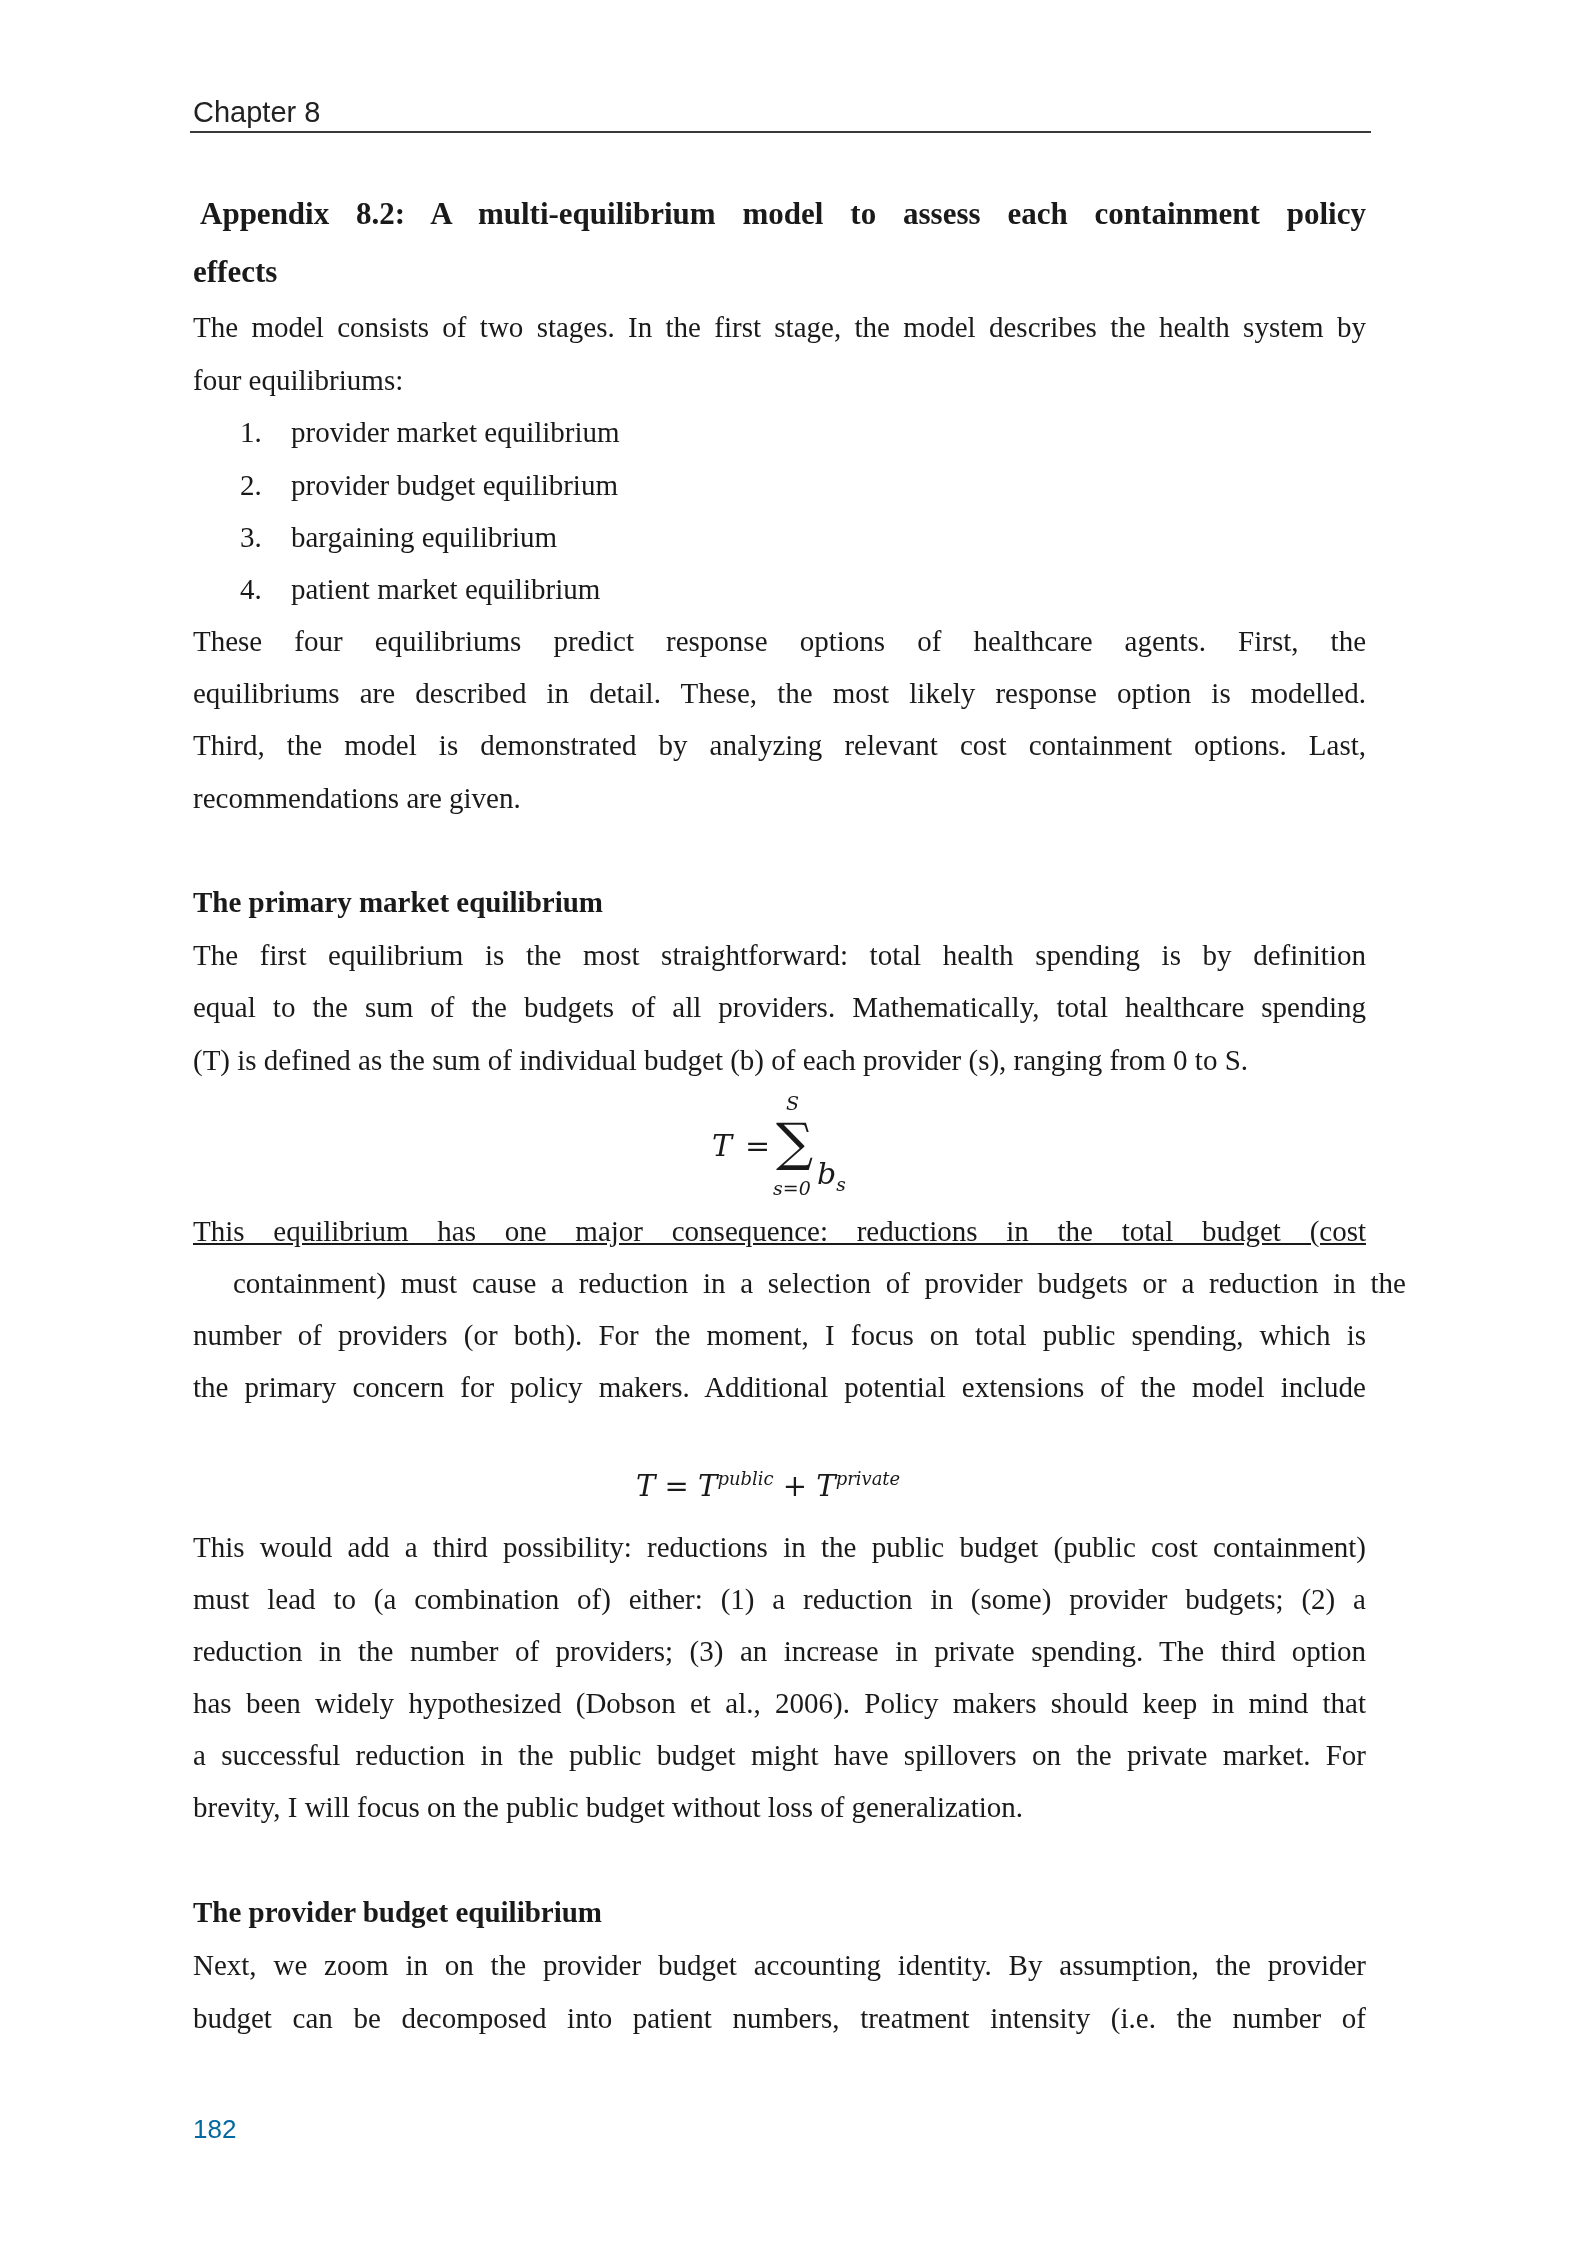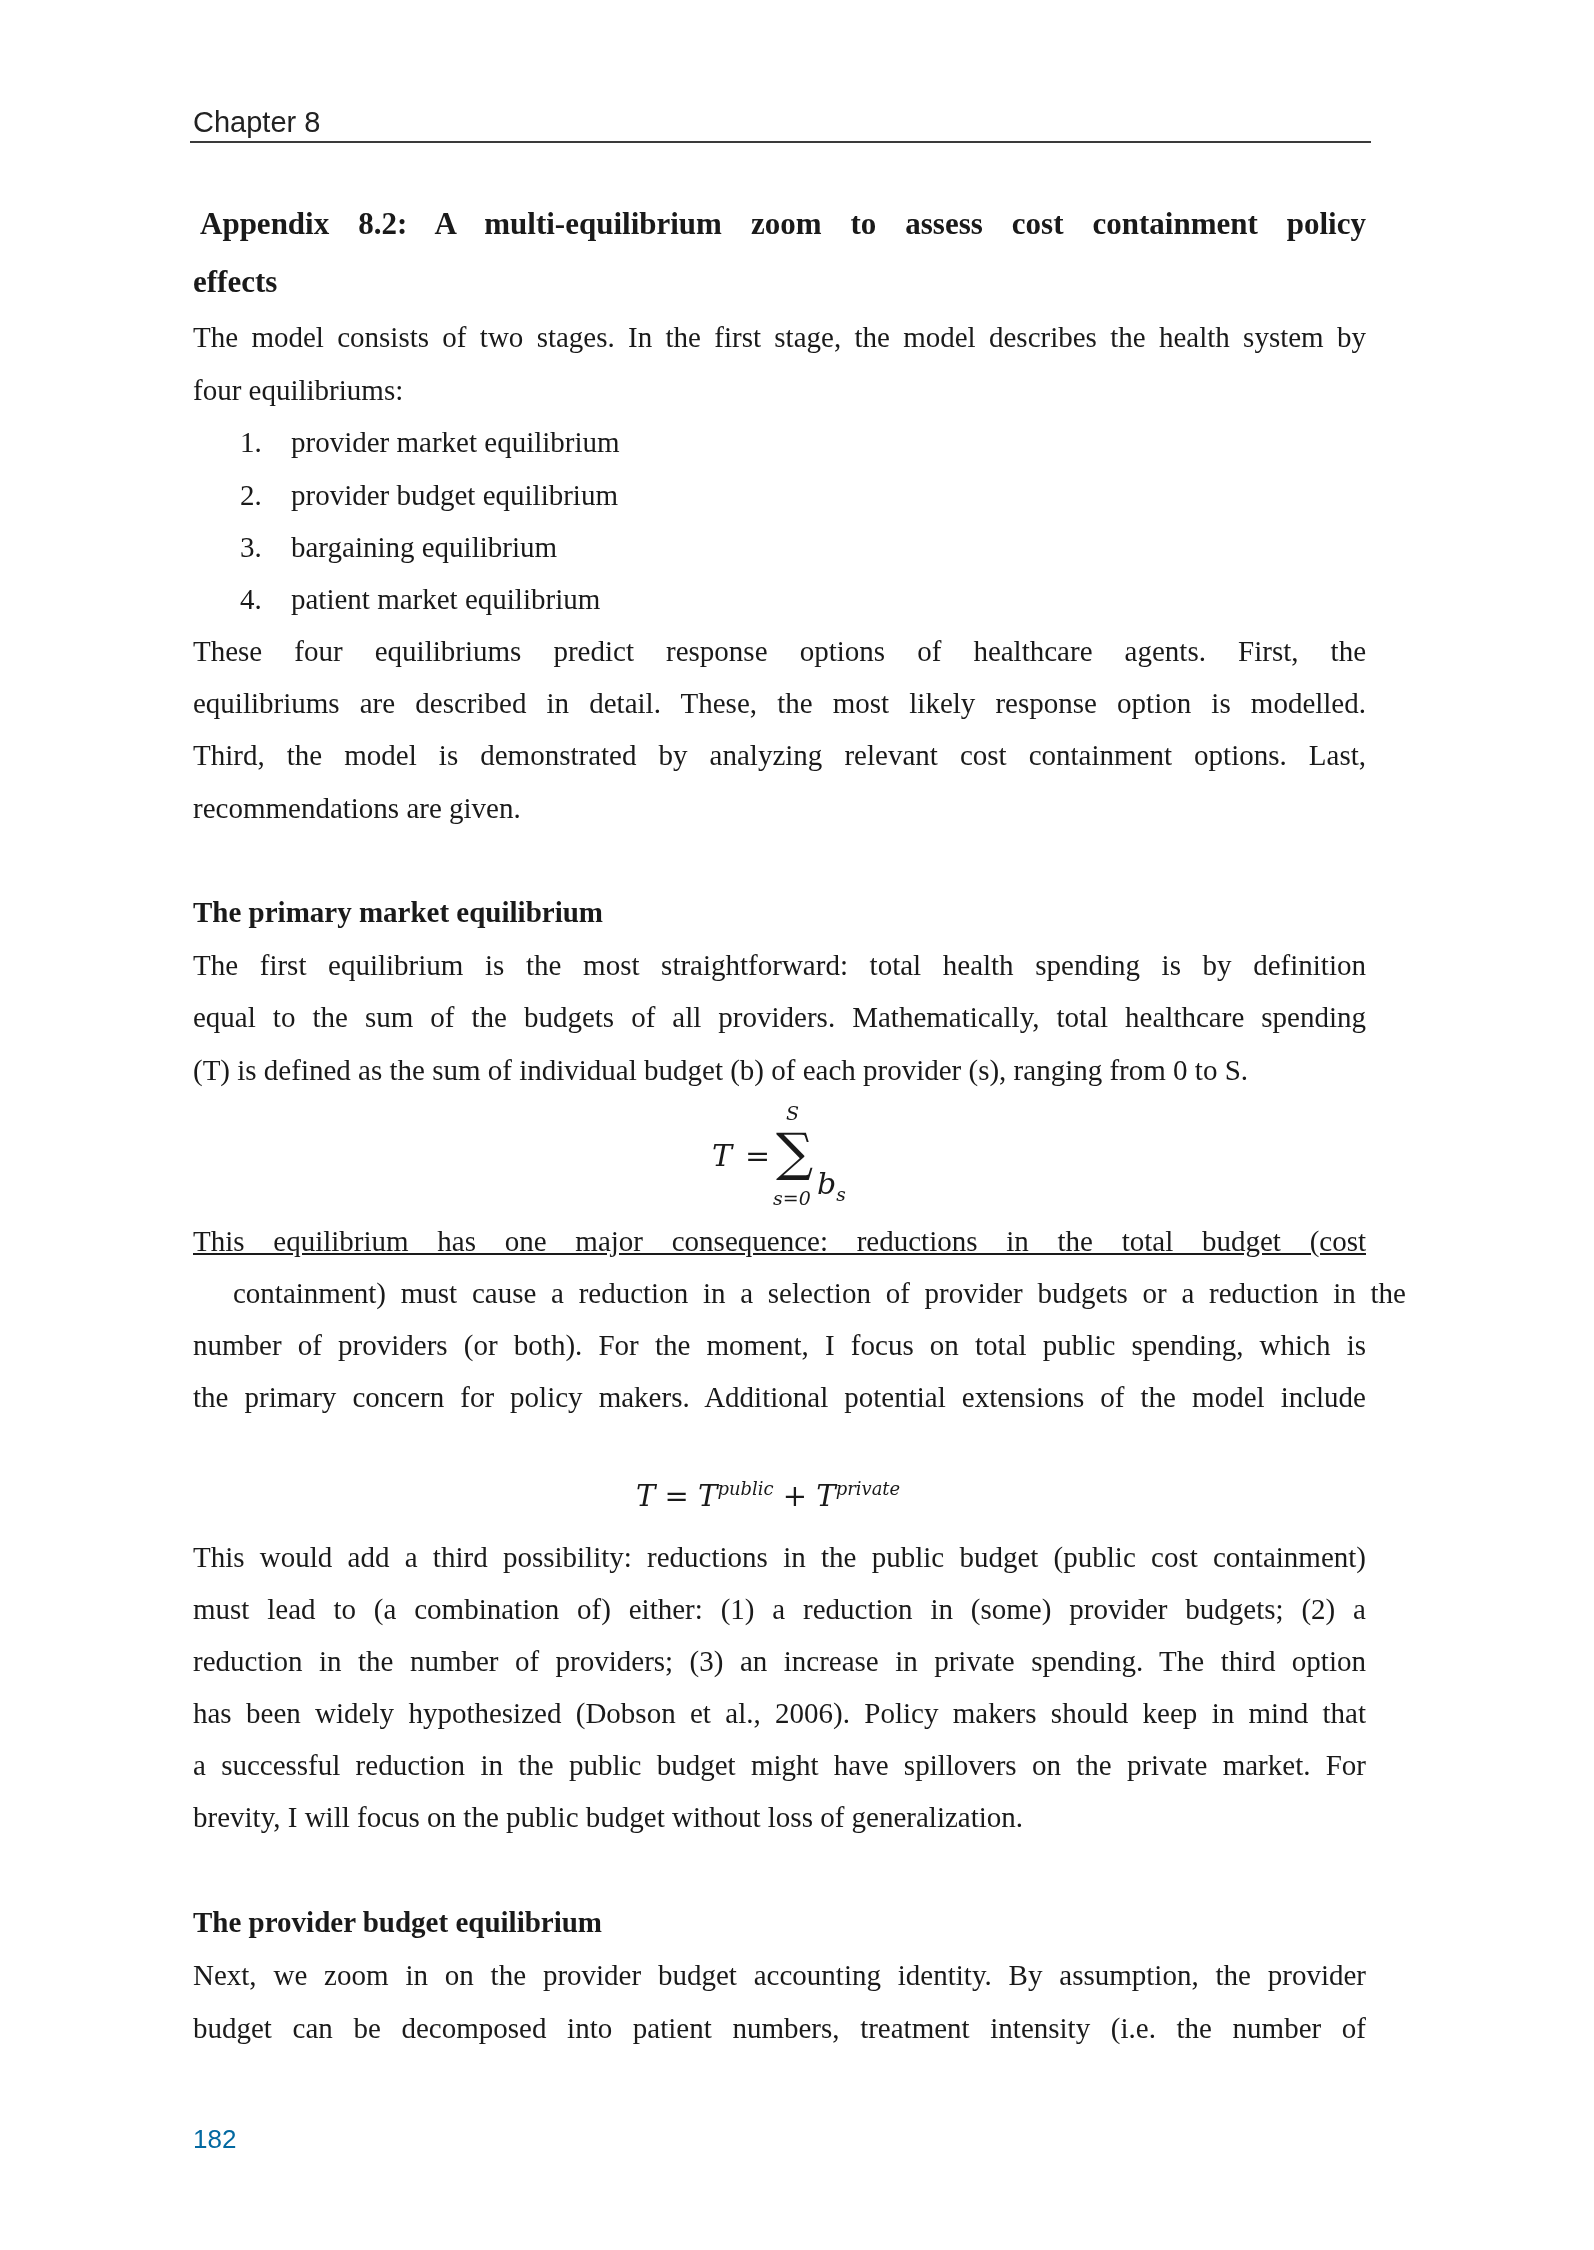--- a/index.html
+++ b/index.html
@@ -1,18 +1,18 @@
 <!DOCTYPE html>
 <html><head>
 <meta charset="utf-8">
 <style>
   html, body { margin: 0; padding: 0; background: #ffffff; }
   body { width: 1594px; height: 2250px; position: relative; overflow: hidden;
          font-family: "Liberation Serif", "DejaVu Serif", serif; color: #1a1a1a; }
-  .page { position: absolute; left: 0; top: 12px; width: 1594px; height: 2190px; background: #fff; }
+  .page { position: absolute; left: 0; top: 2px; width: 1594px; height: 2190px; background: #fff; }
   .running-head { position: absolute; left: 193px; top: 92px; font-size: 29px; line-height: 36px;
                   font-family: "Liberation Sans", "DejaVu Sans", sans-serif; color: #222; }
   .rule { position: absolute; left: 190px; top: 129px; width: 1181px; height: 0; border-top: 2px solid #3a3a3a; }
   .line { position: absolute; left: 193px; width: 1173px; font-size: 29px; line-height: 40px;
           white-space: nowrap; color: #1a1a1a; }
   .just { text-align: justify; text-align-last: justify; white-space: normal; height: 40px; overflow: hidden; }
   .title { font-weight: bold; font-size: 31px; }
   .title1 { left: 200px; width: 1166px; }
   .sub { font-weight: bold; font-size: 29px; }
   .li-num { position: absolute; left: 240px; font-size: 29px; line-height: 40px; }
@@ -23,21 +23,21 @@
   sup, sub { font-size: 62%; }
 </style>
 </head>
 <body>
 
 <div class="page">
 
   <div class="running-head">Chapter 8</div>
   <div class="rule"></div>
 
-  <div class="line just title title1" style="top:192px;">Appendix 8.2: A multi-equilibrium zoom to assess cost containment policy</div>
+  <div class="line just title title1" style="top:192px;">Appendix 8.2: A multi-equilibrium model to assess each containment policy</div>
   <div class="line title" style="top:250px;">effects</div>
 
   <div class="line just" style="top:305px;">The model consists of two stages. In the first stage, the model describes the health system by</div>
   <div class="line" style="top:358px;">four equilibriums:</div>
 
   <div>
     <span class="li-num" style="top:410px;">1.</span>
     <span class="li-text" style="top:410px;">provider market equilibrium</span>
     <span class="li-num" style="top:463px;">2.</span>
     <span class="li-text" style="top:463px;">provider budget equilibrium</span>

